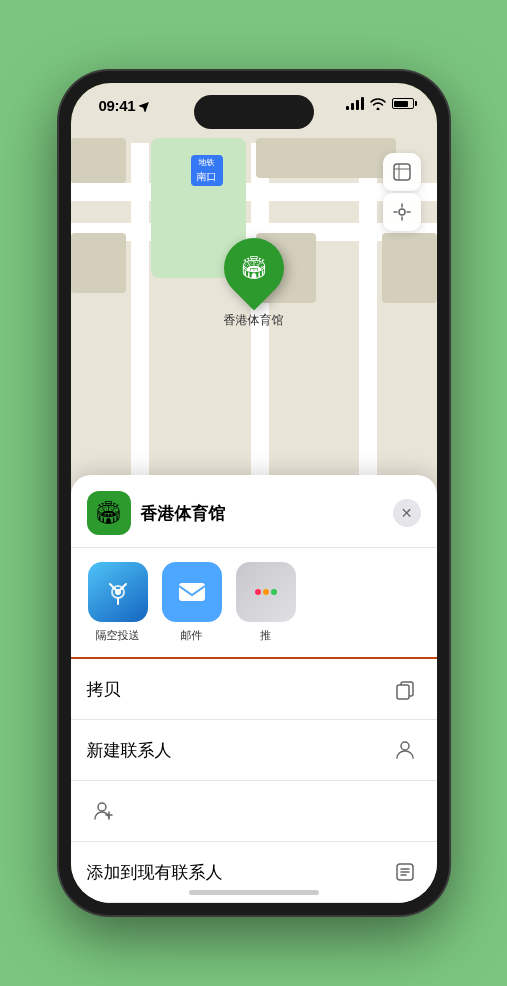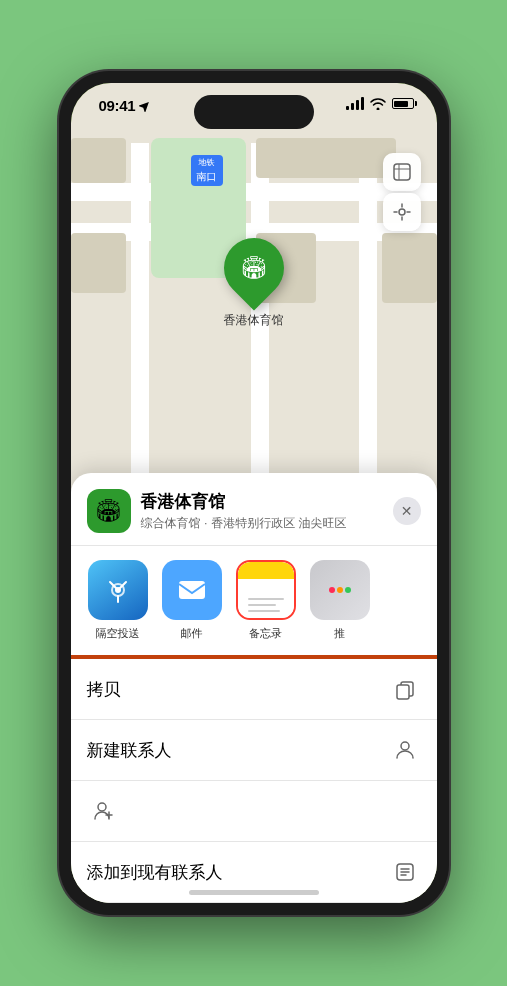--- a/index.html
+++ b/index.html
@@ -240,21 +240,21 @@
       cursor: pointer;
       font-size: 14px;
       color: #666;
       flex-shrink: 0;
     }
     
     .share-row {
       display: flex;
       padding: 14px 16px;
       gap: 12px;
-      border-bottom: 4px solid #c2410c;
+      border-bottom: 2px solid #c2410c;
       overflow-x: auto;
     }
     .share-item {
       display: flex;
       flex-direction: column;
       align-items: center;
       gap: 6px;
       cursor: pointer;
       min-width: 62px;
     }
@@ -445,21 +445,20 @@
     </div>
 
     <div class="bottom-sheet">
 
       <div class="sheet-header">
         <div class="venue-icon">
           <span>🏟</span>
         </div>
         <div class="venue-info">
           <div class="venue-name">香港体育馆</div>
-          <div class="venue-subtitle">综合体育馆 · 香港特别行政区 油尖旺区</div>
         </div>
         <div class="close-btn">✕</div>
       </div>
 
       <div class="share-row">
 
         <div class="share-item">
           <div class="share-icon-wrap share-icon-airdrop">
             <svg width="32" height="32" viewBox="0 0 32 32">
               <circle cx="16" cy="16" r="6" fill="none" stroke="rgba(255,255,255,0.8)" stroke-width="2"></circle>
@@ -475,32 +474,20 @@
         <div class="share-item">
           <div class="share-icon-wrap share-icon-mail">
             <svg width="34" height="34" viewBox="0 0 34 34">
               <rect x="4" y="8" width="26" height="18" rx="3" fill="white"></rect>
               <path d="M4 11 L17 20 L30 11" stroke="#4da6ff" stroke-width="2" fill="none"></path>
             </svg>
           </div>
           <span class="share-label">邮件</span>
         </div>
 
-        <div class="share-item">
-          <div style="width:60px;height:60px;border-radius:14px;overflow:hidden;border:2.5px solid #ff3b30;position:relative;">
-            <div class="notes-icon-inner">
-              <div class="notes-lines">
-                <div class="notes-line"></div>
-                <div class="notes-line" style="width:80%;"></div>
-                <div class="notes-line" style="width:90%;"></div>
-              </div>
-            </div>
-          </div>
-          <span class="share-label">备忘录</span>
-        </div>
 
         <div class="share-item">
           <div class="share-icon-wrap" style="background:linear-gradient(135deg,#c8c8cc,#e0e0e4);border-radius:14px;">
             <svg width="28" height="28" viewBox="0 0 28 28">
               <circle cx="6" cy="14" r="3" fill="#ff2d55"></circle>
               <circle cx="14" cy="14" r="3" fill="#ff9500"></circle>
               <circle cx="22" cy="14" r="3" fill="#34c759"></circle>
             </svg>
           </div>
           <span class="share-label">推</span>

